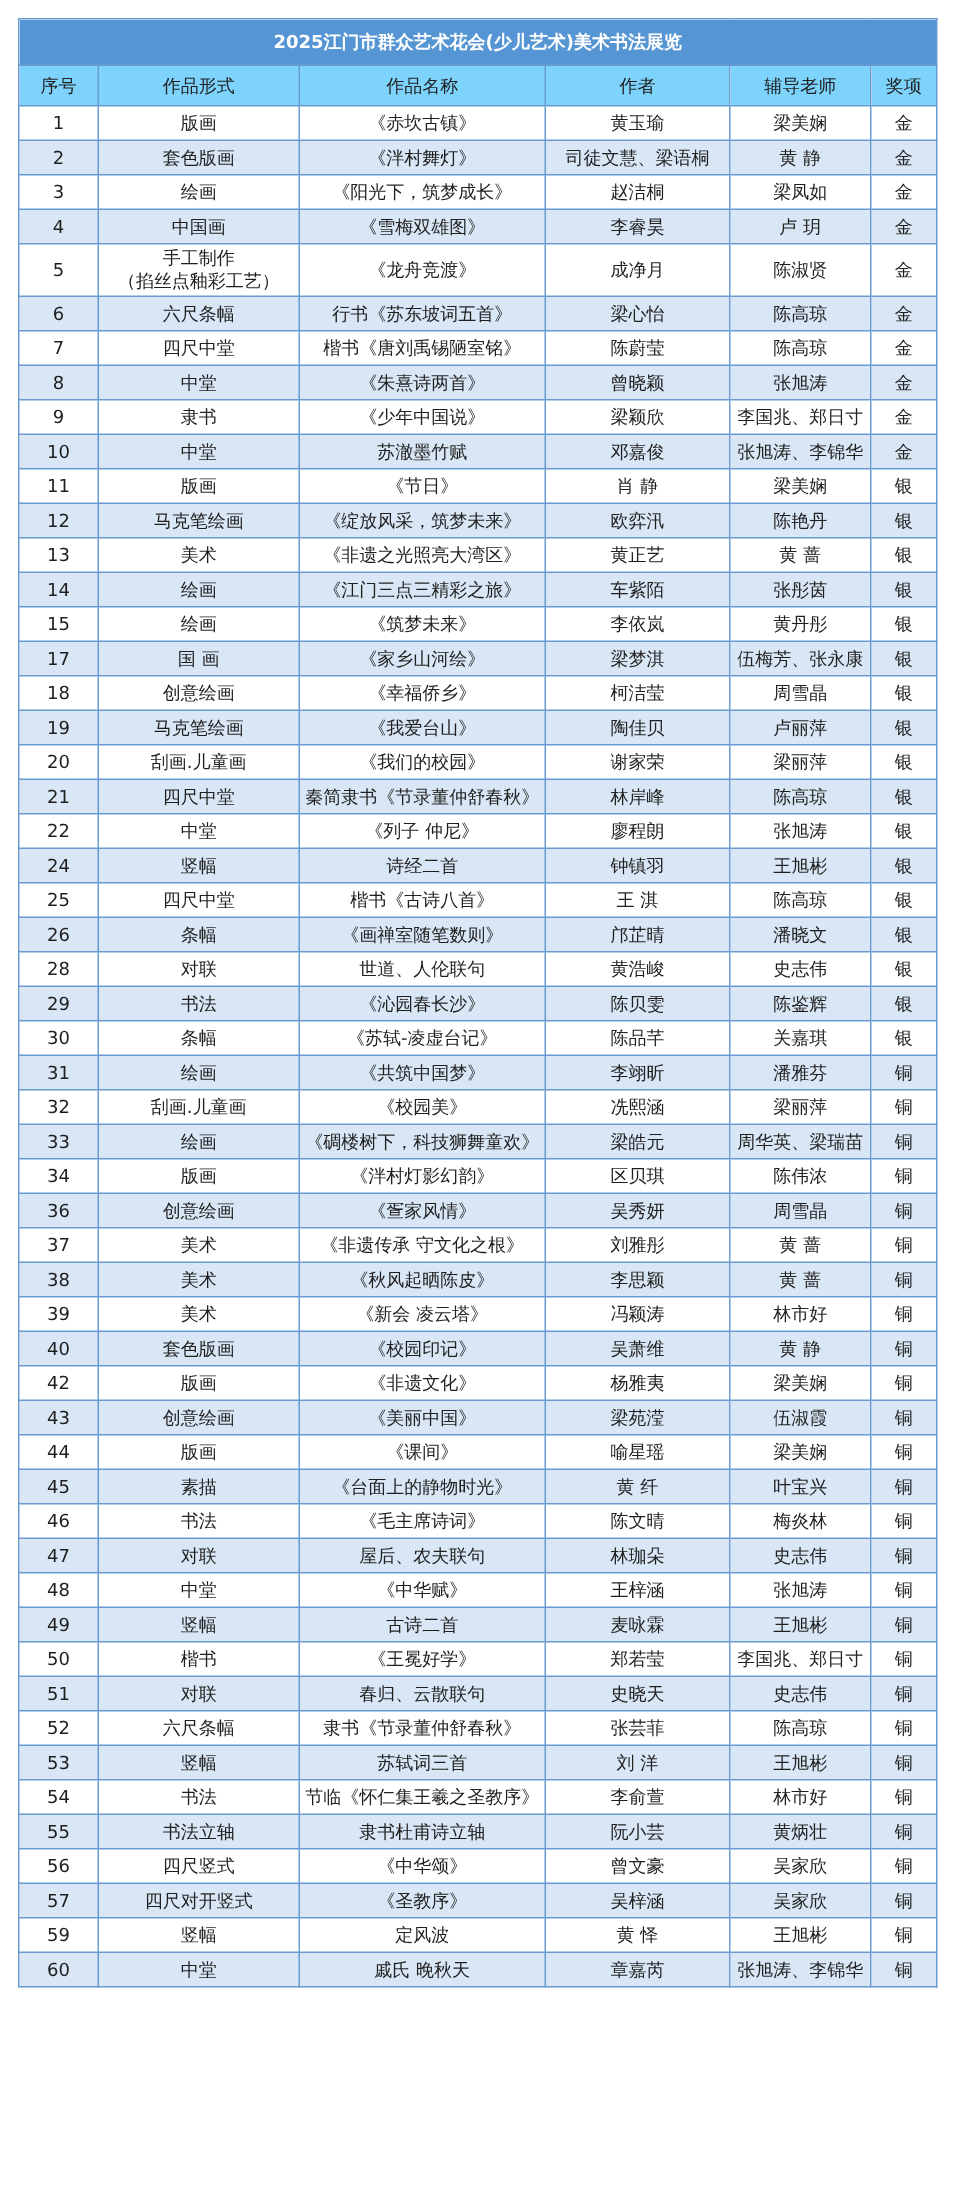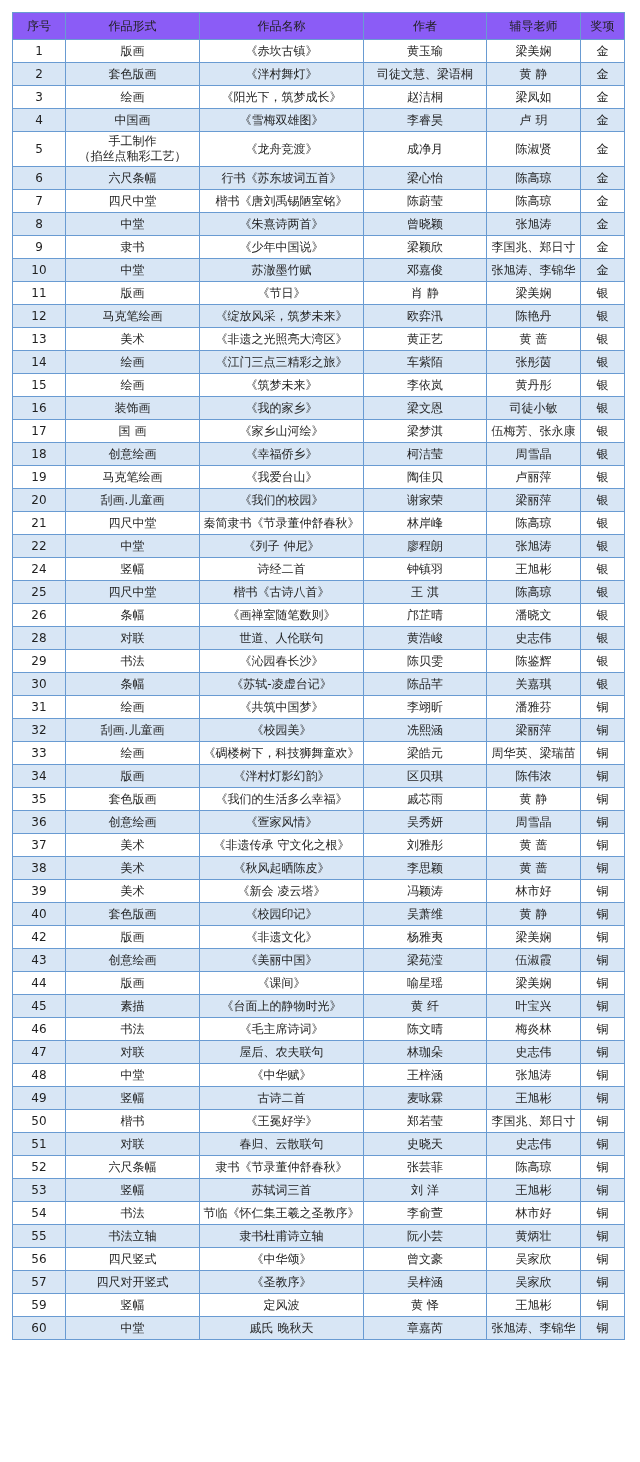--- a/index.html
+++ b/index.html
@@ -33,21 +33,21 @@
   th.table-title {
     background: var(--title-bg, #5695d3);
     color: var(--title-text, #ffffff);
     font-size: 15.5px;
     font-weight: bold;
     height: 26px;
     border-color: var(--title-bg, #5695d3);
     border-bottom-color: var(--border, #699bd2);
   }
   tr.header-row th {
-    background: #8b5cf6;
+    background: #7dd3fc;
     font-weight: normal;
     height: 22px;
     font-size: 12px;
   }
   tbody td { height: 18px; }
   tbody tr { height: 23px; }
   tbody tr:nth-child(even) td {
     background: var(--stripe, #d8e6f5);
   }
   td.cell-form { white-space: pre-line; }
@@ -60,20 +60,23 @@
   <table class="awards">
     <colgroup>
       <col style="width:53px">
       <col style="width:134px">
       <col style="width:164px">
       <col style="width:123px">
       <col style="width:94px">
       <col style="width:44px">
     </colgroup>
     <thead>
+      <tr>
+        <th class="table-title" colspan="6">2025江门市群众艺术花会(少儿艺术)美术书法展览</th>
+      </tr>
       <tr class="header-row" id="header-row">
           <th>序号</th>
           <th>作品形式</th>
           <th>作品名称</th>
           <th>作者</th>
           <th>辅导老师</th>
           <th>奖项</th>
         </tr>
     </thead>
     <tbody id="table-body">
@@ -192,28 +195,20 @@
         </tr>
         <tr>
           <td class="cell-index">15</td>
           <td class="cell-form">绘画</td>
           <td class="cell-artwork">《筑梦未来》</td>
           <td class="cell-author">李依岚</td>
           <td class="cell-teacher">黄丹彤</td>
           <td class="cell-award">银</td>
         </tr>
         <tr>
-          <td class="cell-index">16</td>
-          <td class="cell-form">装饰画</td>
-          <td class="cell-artwork">《我的家乡》</td>
-          <td class="cell-author">梁文恩</td>
-          <td class="cell-teacher">司徒小敏</td>
-          <td class="cell-award">银</td>
-        </tr>
-        <tr>
           <td class="cell-index">17</td>
           <td class="cell-form">国 画</td>
           <td class="cell-artwork">《家乡山河绘》</td>
           <td class="cell-author">梁梦淇</td>
           <td class="cell-teacher">伍梅芳、张永康</td>
           <td class="cell-award">银</td>
         </tr>
         <tr>
           <td class="cell-index">18</td>
           <td class="cell-form">创意绘画</td>
@@ -328,28 +323,20 @@
         </tr>
         <tr>
           <td class="cell-index">34</td>
           <td class="cell-form">版画</td>
           <td class="cell-artwork">《泮村灯影幻韵》</td>
           <td class="cell-author">区贝琪</td>
           <td class="cell-teacher">陈伟浓</td>
           <td class="cell-award">铜</td>
         </tr>
         <tr>
-          <td class="cell-index">35</td>
-          <td class="cell-form">套色版画</td>
-          <td class="cell-artwork">《我们的生活多么幸福》</td>
-          <td class="cell-author">戚芯雨</td>
-          <td class="cell-teacher">黄 静</td>
-          <td class="cell-award">铜</td>
-        </tr>
-        <tr>
           <td class="cell-index">36</td>
           <td class="cell-form">创意绘画</td>
           <td class="cell-artwork">《疍家风情》</td>
           <td class="cell-author">吴秀妍</td>
           <td class="cell-teacher">周雪晶</td>
           <td class="cell-award">铜</td>
         </tr>
         <tr>
           <td class="cell-index">37</td>
           <td class="cell-form">美术</td>

